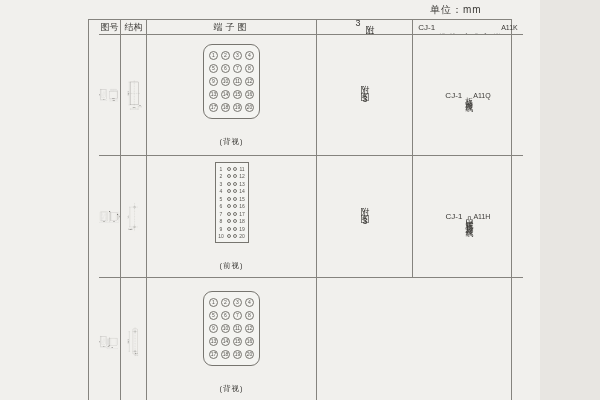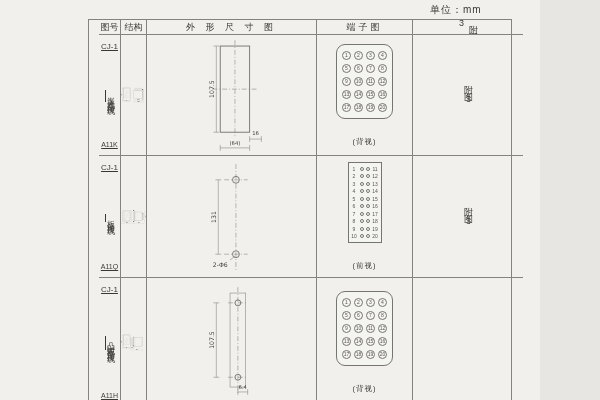--- a/index.html
+++ b/index.html
@@ -18,21 +18,21 @@
   .cell {
     border-right:1px solid #85837e; border-bottom:1px solid #85837e;
     display:flex; align-items:center; justify-content:center;
     box-sizing:border-box; position:relative; overflow:hidden;
   }
   .tbl > .cell:nth-child(5n) { border-right:none; }
   .tbl > .cell:nth-child(n+16) { border-bottom:none; }
 
   .hdr { font-size:9px; white-space:nowrap; }
   .figv { writing-mode:vertical-rl; text-orientation:upright; letter-spacing:8px; font-size:9px; }
-  .struct { flex-direction:column; justify-content:space-between; padding:7px 0;text-decoration:underline; }
+  .struct { justify-content:center; padding:7px 0; }
   .model { font-size:8px; white-space:nowrap; }
   .mount { writing-mode:vertical-rl; text-orientation:upright; font-size:8px; letter-spacing:2px; }
   .code { font-size:7px; }
 
   svg { display:block; }
   .ln   { stroke:#6f6d68; stroke-width:.9; fill:none; }
   .lt   { stroke:#8a8883; stroke-width:.6; fill:none; }
   .dash { stroke:#8a8883; stroke-width:.6; fill:none; stroke-dasharray:5 2 1 2; }
   .dim  { font-size:6.3px; fill:#3f3d3a; text-anchor:middle; font-family:"DejaVu Sans", sans-serif; }
   .dim-xs { font-size:5.4px; }
@@ -60,21 +60,20 @@
 </head>
 <body>
 
 <div class="page">
   <div class="unit">单位：mm</div>
 
   <div class="tbl">
 
     <div class="cell hdr">图号</div>
     <div class="cell hdr">结构</div>
-    <div class="cell hdr" style="letter-spacing:4px;">外 形 尺 寸 图</div>
     <div class="cell hdr" style="letter-spacing:3px;">端子图</div>
 
     <div class="cell">
       <span class="figv">附图3</span>
     </div>
     <div class="cell struct">
       <span class="model">CJ-1</span>
       <span class="mount">嵌入式后接线</span>
       <span class="code">A11K</span>
     </div>

